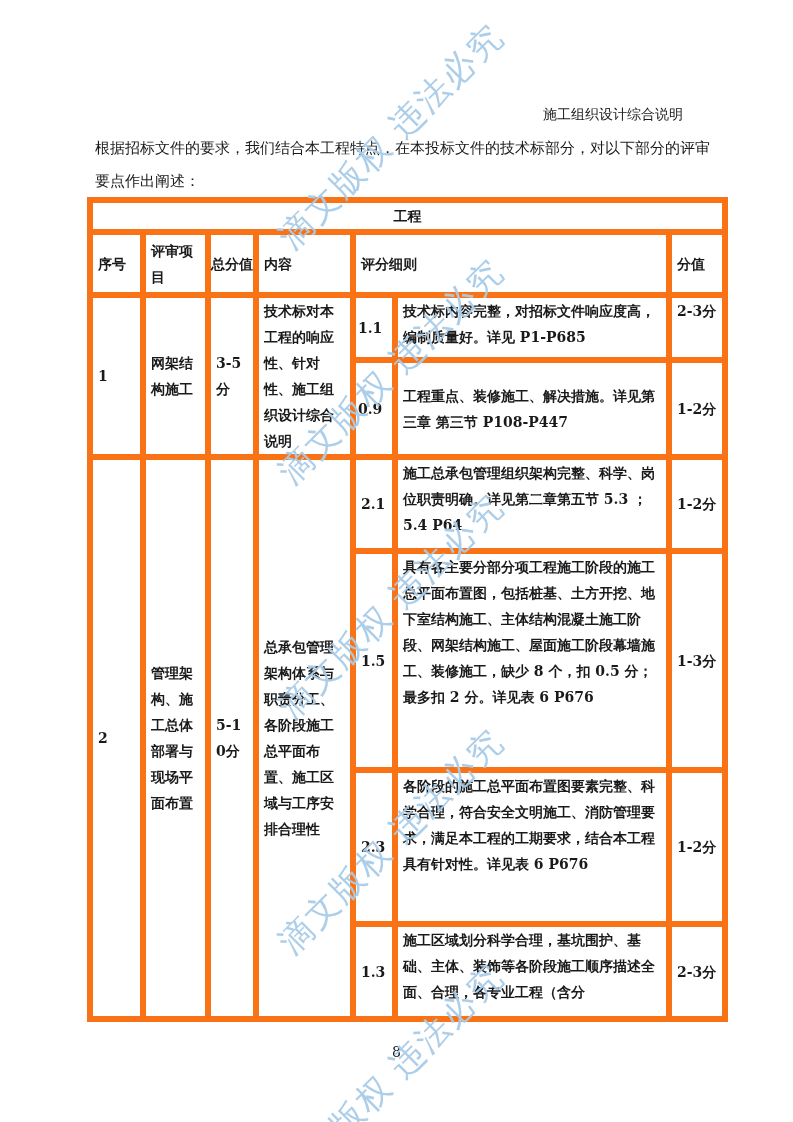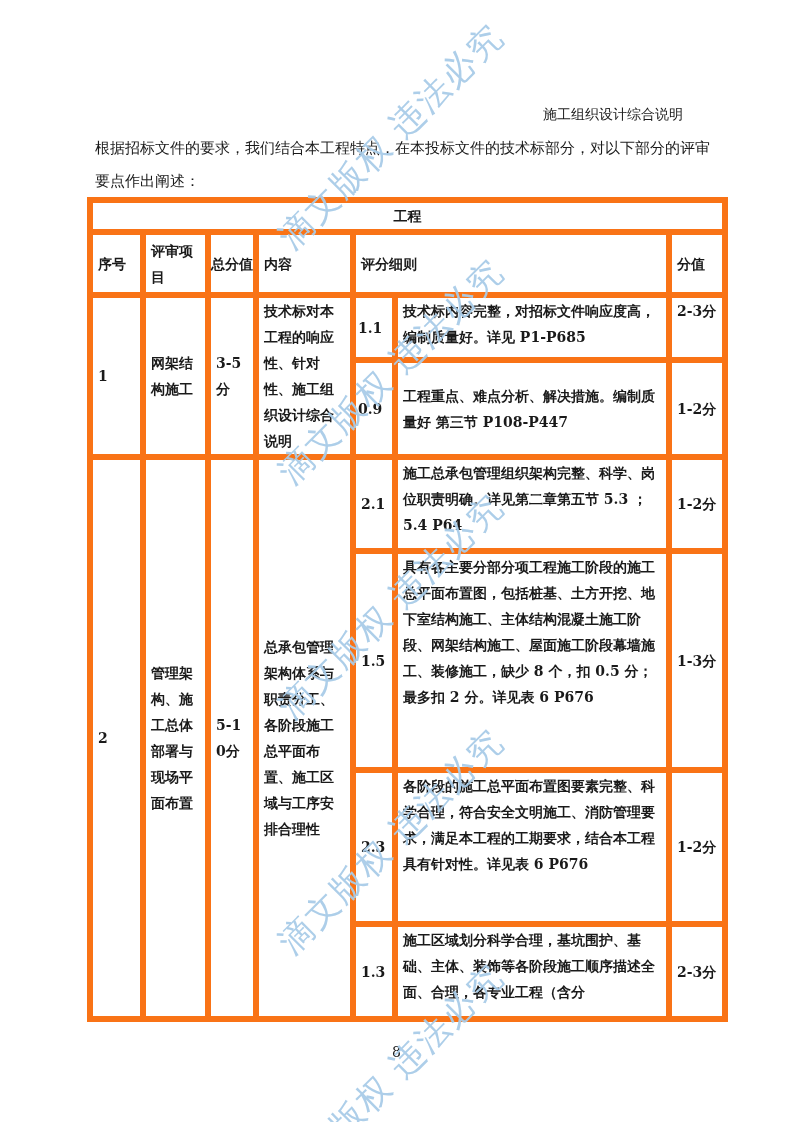--- a/index.html
+++ b/index.html
@@ -52,21 +52,21 @@
       <td rowspan="2">1</td>
       <td rowspan="2">网架结构施工</td>
       <td rowspan="2">3-5分</td>
       <td rowspan="2">技术标对本工程的响应性、针对性、施工组织设计综合说明</td>
       <td style="padding:4px 2px">1.1</td>
       <td class="top">技术标内容完整，对招标文件响应度高，编制质量好。详见 P1-P685</td>
       <td class="top">2-3分</td>
     </tr>
     <tr style="height:93px">
       <td style="padding:0 2px">0.9</td>
-      <td>工程重点、难点分析、解决措施。编制质量好  第三节  P108-P447</td>
+      <td>工程重点、装修施工、解决措施。详见第三章  第三节  P108-P447</td>
       <td>1-2分</td>
     </tr>
 
     <tr style="height:94px">
       <td rowspan="4">2</td>
       <td rowspan="4">管理架构、施工总体部署与现场平面布置</td>
       <td rowspan="4">5-10分</td>
       <td rowspan="4">总承包管理架构体系与职责分工、各阶段施工总平面布置、施工区域与工序安排合理性</td>
       <td>2.1</td>
       <td class="top">施工总承包管理组织架构完整、科学、岗位职责明确。详见第二章第五节 5.3 ； 5.4 P64</td>

